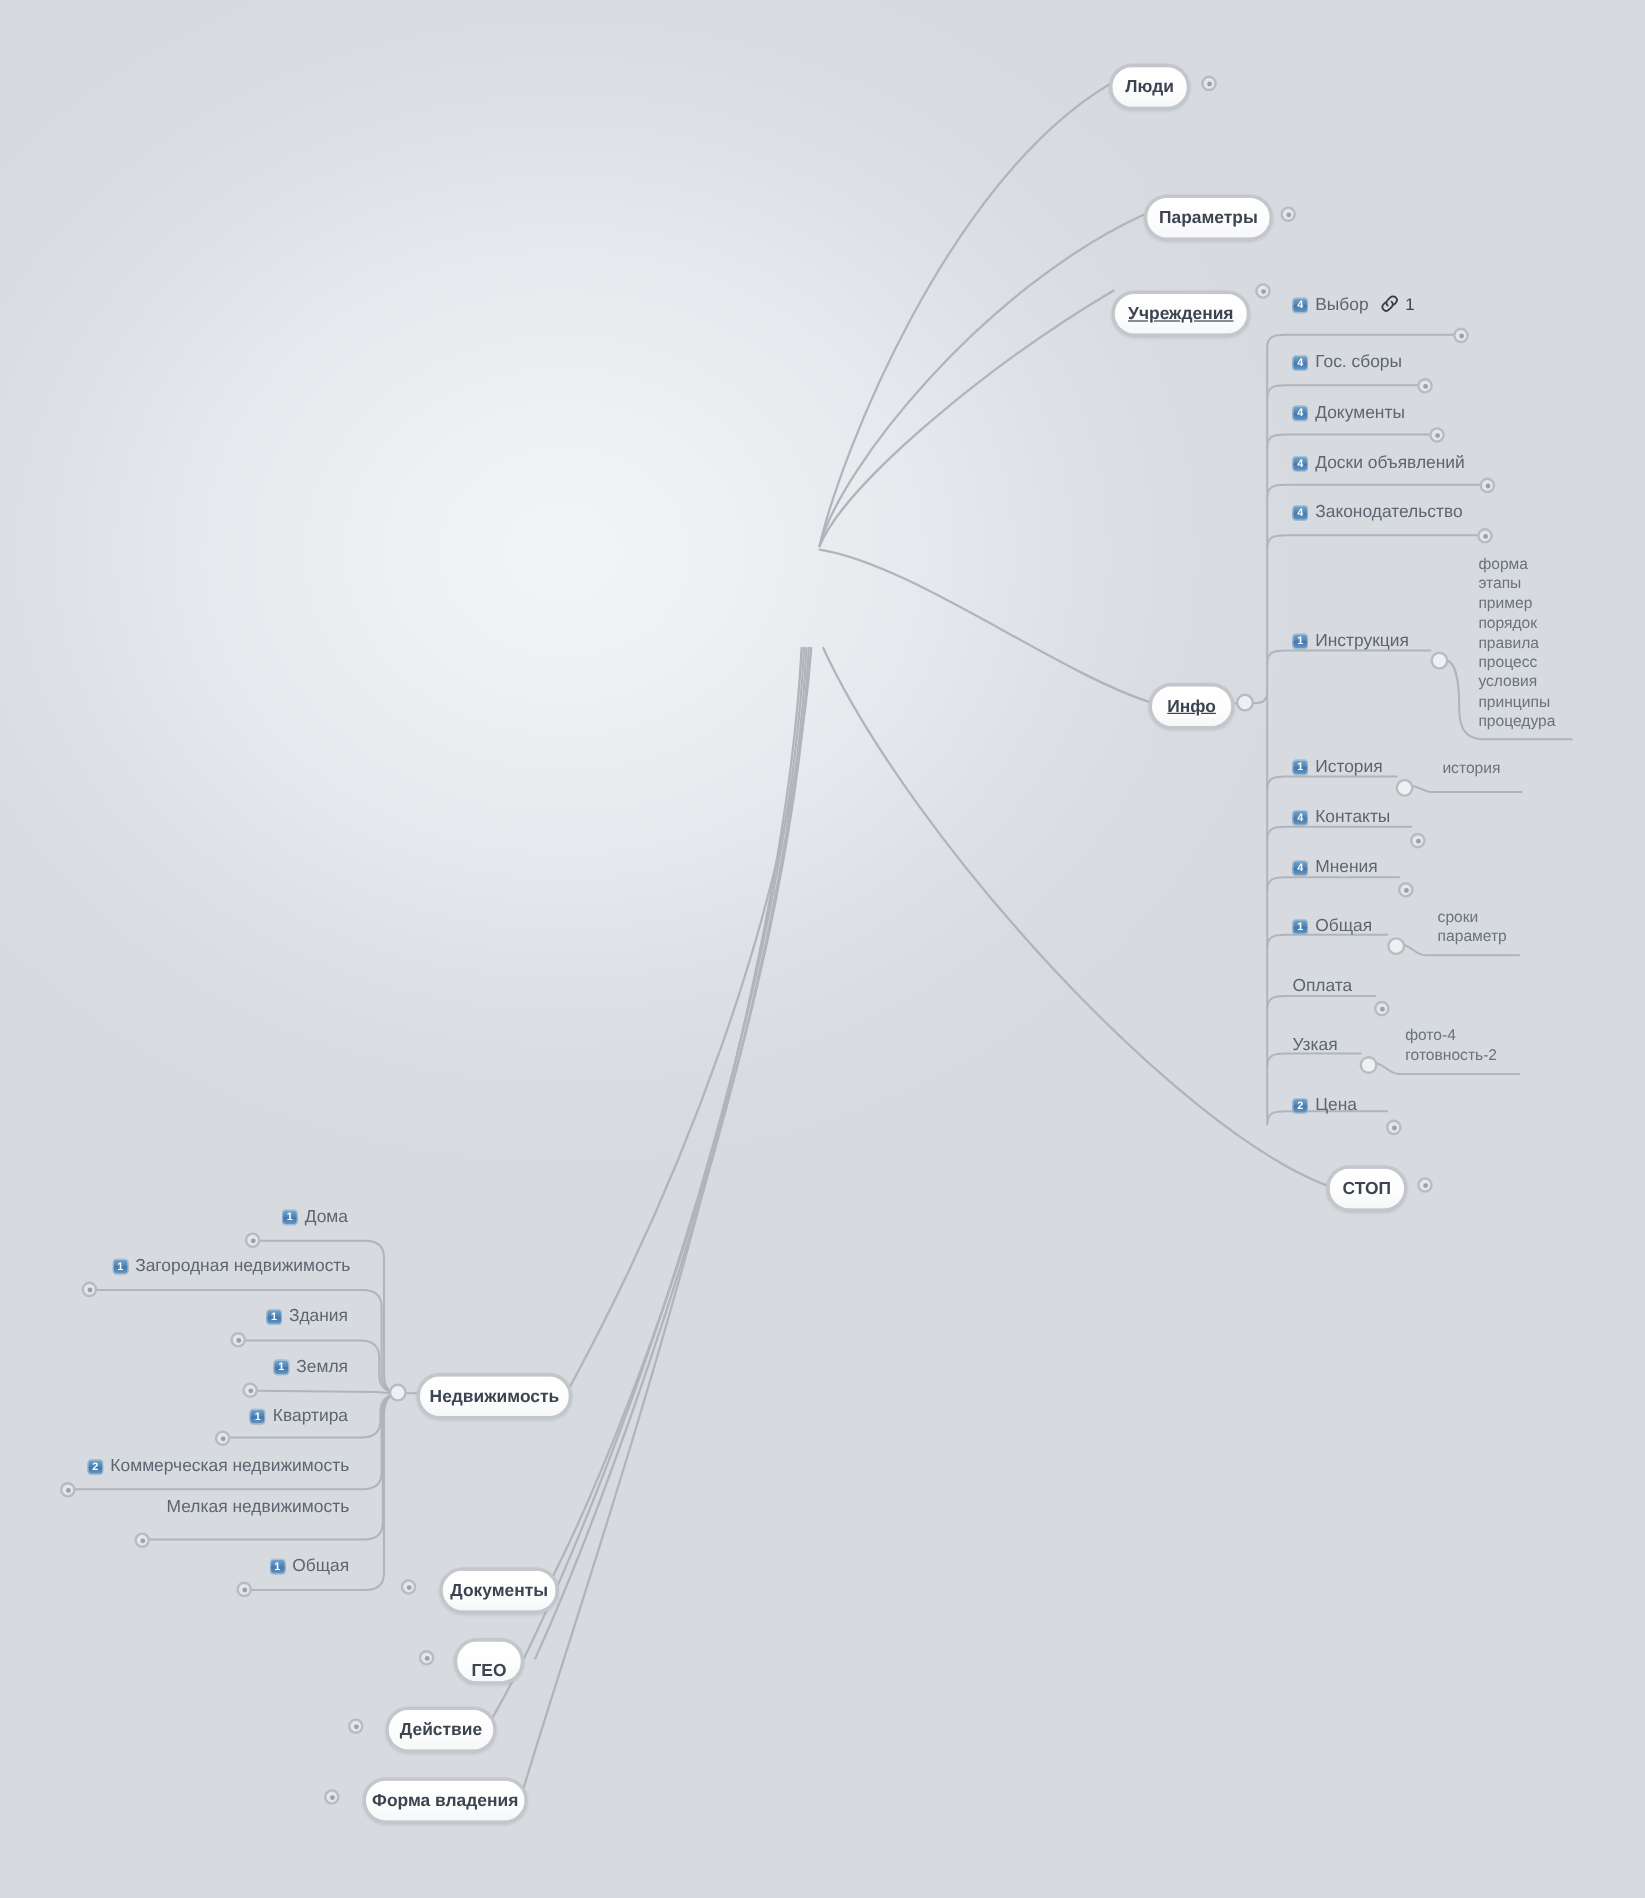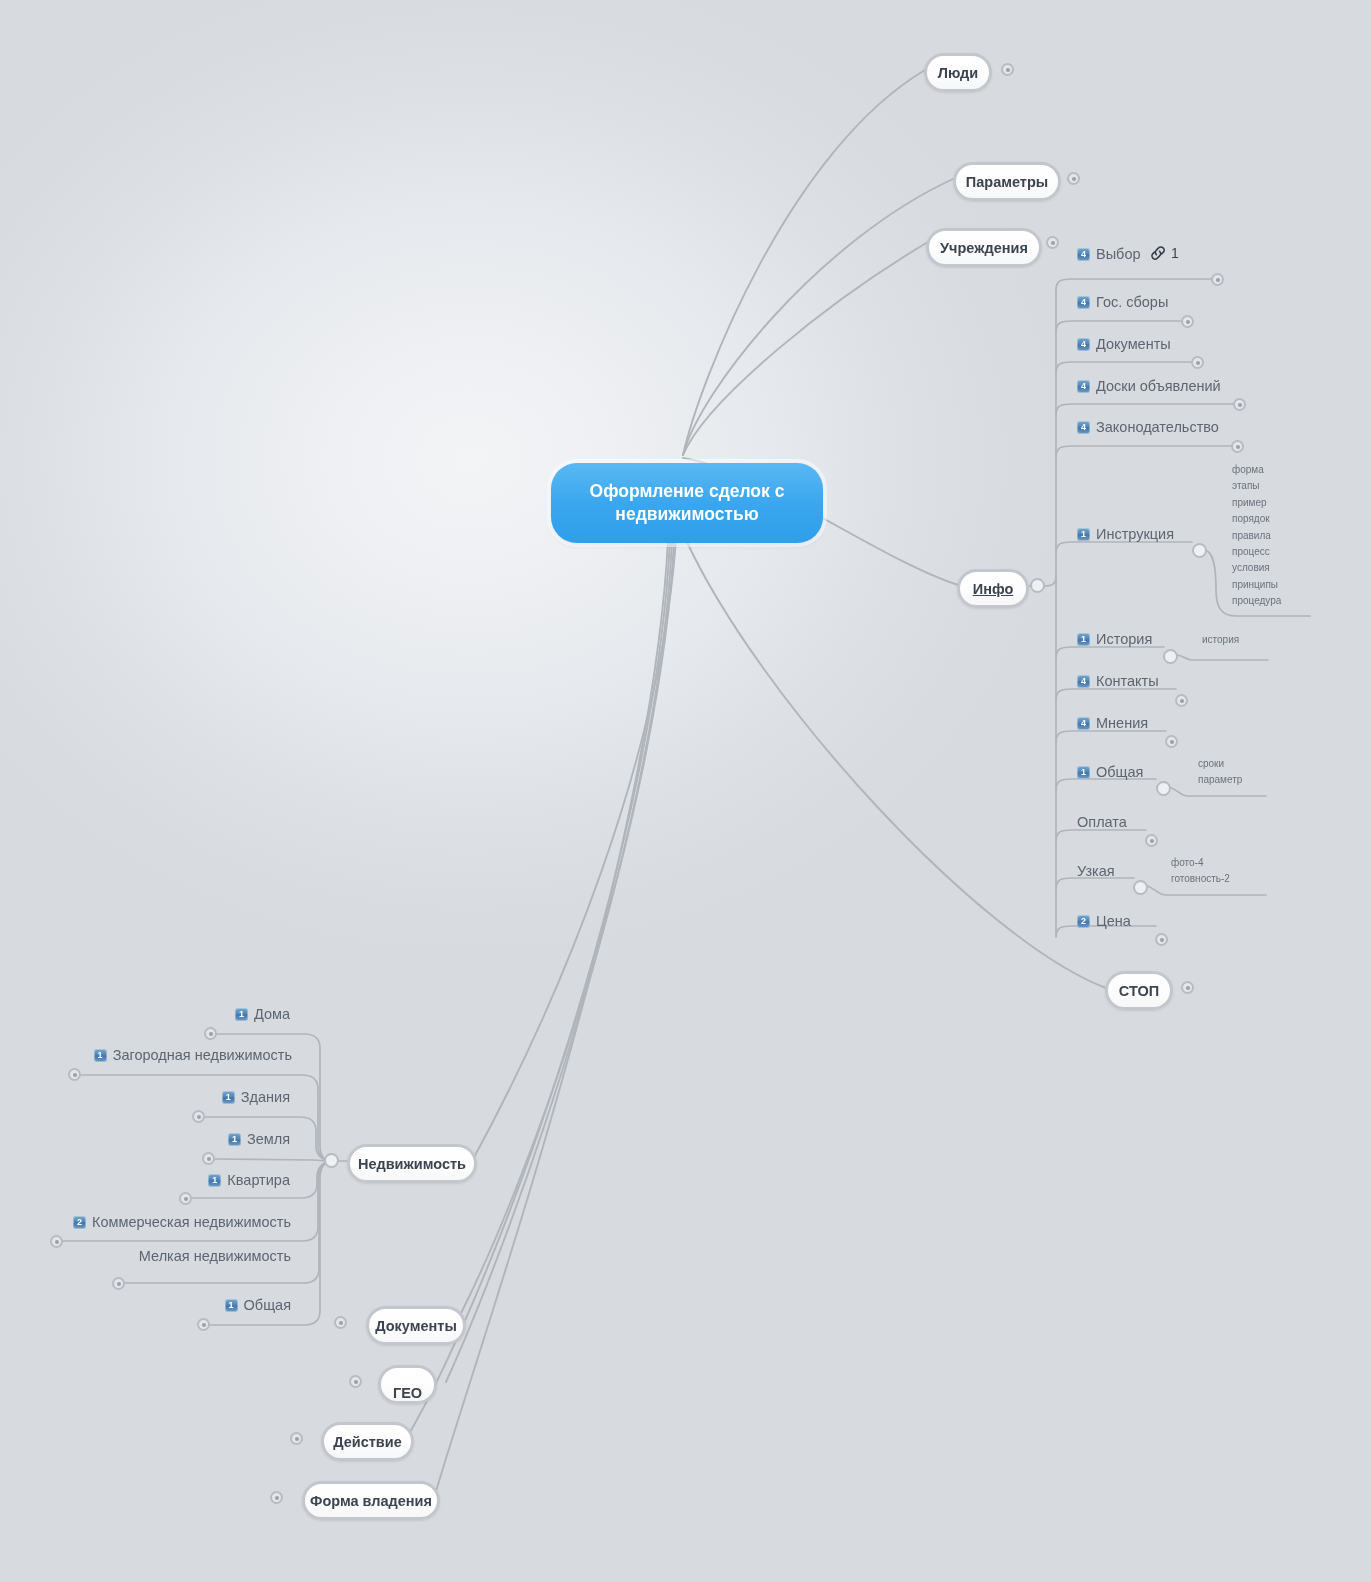--- a/index.html
+++ b/index.html
@@ -51,21 +51,21 @@
     flex:0 0 auto;
   }
 
   
   .linkwrap{position:absolute;display:flex;align-items:center;gap:5px;
     font-size:14px;color:#3b4350;}
   .linkwrap svg{display:block;}
 
   
   .sublist{
-    position:absolute;font-size:10px;color:#6a727c;line-height:16.4px;
+    position:absolute;font-size:13px;color:#6a727c;line-height:16.4px;
     white-space:pre;
   }
 
   
   .h{position:absolute;width:13px;height:13px;border-radius:50%;
      background:#e3e6ea;border:2px solid #b7bcc3;box-sizing:border-box;}
   .h::after{content:"";position:absolute;left:50%;top:50%;width:4px;height:4px;
      margin:-2px 0 0 -2px;border-radius:50%;background:#9aa1a9;}
   .h.open{background:#eef0f2;border-color:#b7bcc3;width:15px;height:15px;}
   .h.open::after{display:none;}
@@ -123,38 +123,32 @@
       <path d="M333,1161 C322,1161 318,1155 318,1145 L318,1089 C318,1079 312,1075 302,1075 L80,1075"></path>
       <path d="M333,1161 C323,1161 316,1156 316,1146 L316,1131 C316,1121 310,1117 300,1117 L204,1117"></path>
       <path d="M333,1161 C324,1161 314,1160 314,1160 L214,1159"></path>
       <path d="M333,1161 C323,1161 317,1167 317,1177 L317,1184 C317,1194 311,1198 301,1198 L190,1198"></path>
       <path d="M333,1161 C323,1161 318,1168 318,1178 L318,1227 C318,1237 312,1241 302,1241 L62,1241"></path>
       <path d="M333,1161 C323,1161 319,1169 319,1179 L319,1269 C319,1279 313,1283 303,1283 L124,1283"></path>
       <path d="M333,1161 C323,1161 320,1170 320,1180 L320,1311 C320,1321 314,1325 304,1325 L208,1325"></path>
     </g>
   </svg>
 
-  <div class="root" style="left:551px;top:463px;width:244px;height:68px;">
-    <div>
-      <div>Оформление сделок с</div>
-      <div>недвижимостью</div>
-    </div>
-  </div>
 
   <div class="cap" style="left:924px;top:53px;width:62px;height:33px;">
     <span>Люди</span>
   </div>
   <div class="h" style="left:1001px;top:63px;"></div>
 
   <div class="cap" style="left:953px;top:162px;width:102px;height:33px;">
     <span>Параметры</span>
   </div>
   <div class="h" style="left:1067px;top:172px;"></div>
 
-  <div class="cap" style="left:926px;top:228px;width:110px;height:33px;">
+  <div class="cap" style="left:926px;top:242px;width:110px;height:33px;text-decoration:underline;">
     <span>Учреждения</span>
   </div>
   <div class="h" style="left:1046px;top:236px;"></div>
 
   <div class="cap" style="left:957px;top:569px;width:66px;height:33px;text-decoration:underline;">
     <span>Инфо</span>
   </div>
   <div class="h open" style="left:1030px;top:578px;"></div>
 
   <div class="cap" style="left:1105px;top:971px;width:62px;height:33px;">

